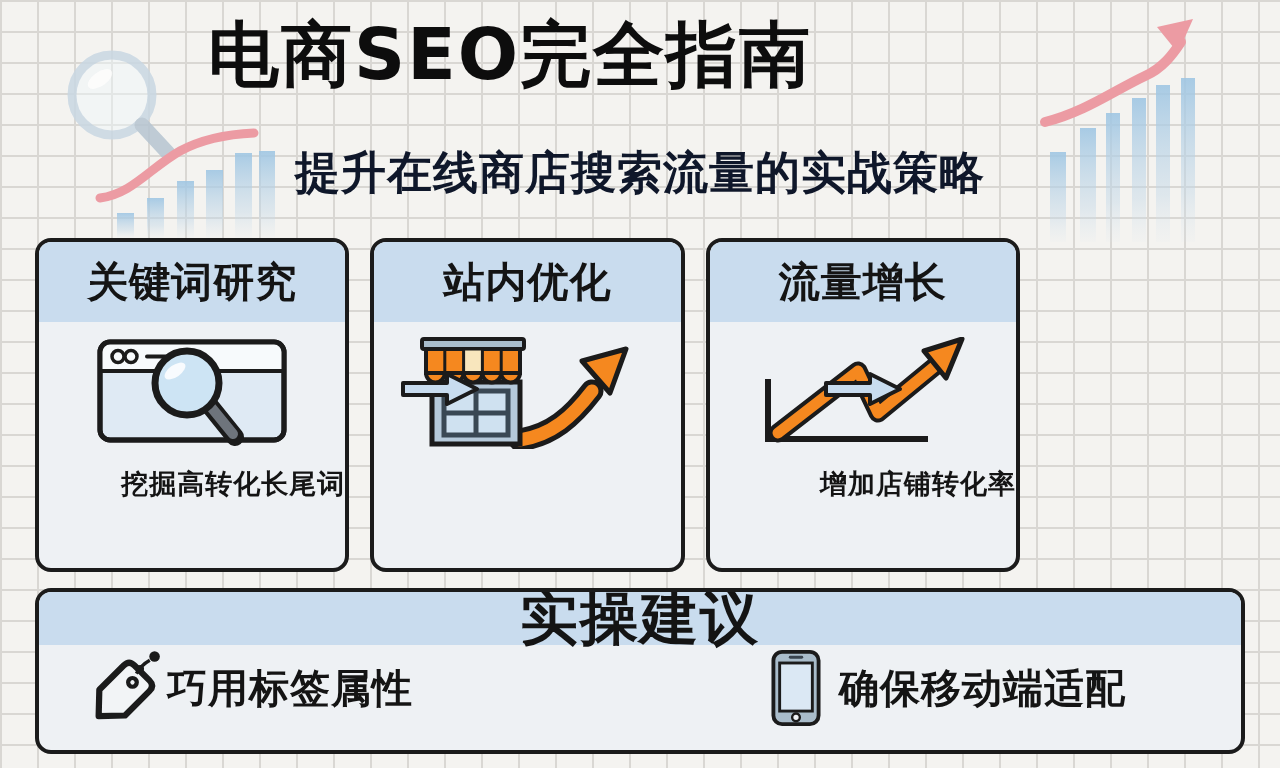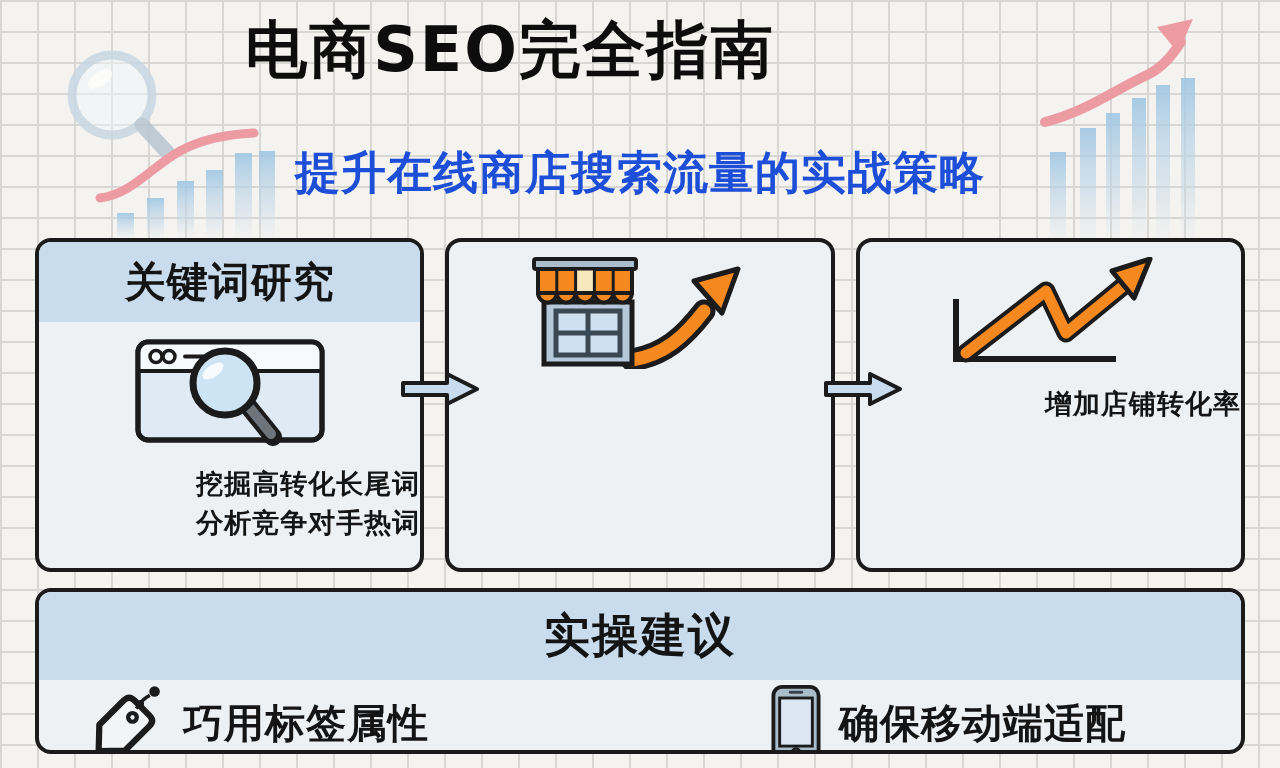--- a/index.html
+++ b/index.html
@@ -25,31 +25,31 @@
     background-image:
       linear-gradient(var(--grid-line) 2px, transparent 2px),
       linear-gradient(90deg, var(--grid-line) 2px, transparent 2px);
     background-size:37px 31px;
   }
   .deco{position:absolute;z-index:0;}
   .content{position:absolute;z-index:2;}
 
   .title{
     left:0;top:16px;width:1020px;text-align:center;
-    font-size:62px;font-weight:900;letter-spacing:2px;line-height:1.1;
+    font-size:71px;font-weight:900;letter-spacing:2px;line-height:1.1;
     color:#0d0d0d;
   }
   .subtitle{
     left:0;top:143px;width:1280px;text-align:center;
     font-size:45px;font-weight:800;letter-spacing:1px;
-    color:#1d4ed8;
+    color:#0f172a;
   }
 
   .cards-row{
-    left:35px;top:238px;width:1210px;height:334px;
+    left:35px;top:238px;width:985px;height:334px;
     display:flex;gap:21px;
   }
   .card{
     flex:1 1 0;height:334px;
     background:var(--card-body);
     border:4px solid var(--outline);
     border-radius:16px;
     overflow:hidden;
   }
   .card-header{
@@ -71,30 +71,30 @@
   .flow-arrow-2{left:823px;}
 
   .tips{
     left:35px;top:588px;width:1210px;height:166px;
     background:var(--card-body);
     border:4px solid var(--outline);
     border-radius:16px;
     overflow:hidden;
   }
   .tips-header{
-    height:88px;background:var(--card-header);
+    height:53px;background:var(--card-header);
     display:flex;align-items:center;justify-content:center;
-    font-size:46px;font-weight:900;letter-spacing:2px;
+    font-size:58px;font-weight:900;letter-spacing:2px;
   }
   .tips-row{position:relative;height:86px;}
   .tip-item{position:absolute;top:0;height:86px;display:flex;align-items:center;}
   .tip-item-1{left:40px;}
   .tip-item-2{left:732px;}
   .tip-label{font-size:40px;font-weight:900;letter-spacing:1px;}
-  .tip-item-1 .tip-label{margin-left:16px;}
+  .tip-item-1 .tip-label{}
   .tip-item-2 .tip-label{margin-left:18px;}
   .tip-icon{flex:0 0 auto;display:flex;align-items:center;}
 </style>
 </head>
 <body>
 
 <svg class="deco" style="left:50px;top:33px;opacity:.85" width="135" height="135" viewBox="0 0 135 135">
   <circle cx="62" cy="62" r="40" fill="#eff5f9" fill-opacity="0.55" stroke="#c9d7e3" stroke-width="9"></circle>
   <ellipse cx="50" cy="46" rx="14" ry="7" fill="#ffffff" fill-opacity="0.9" transform="rotate(-35 50 46)"></ellipse>
   <line x1="92" y1="92" x2="118" y2="120" stroke="#b6c5d1" stroke-width="15" stroke-linecap="round"></line>
@@ -152,25 +152,25 @@
         <circle cx="34" cy="17.5" r="6" fill="none" stroke="#1b1b1b" stroke-width="3.5"></circle>
         <line x1="50" y1="17.5" x2="74" y2="17.5" stroke="#1b1b1b" stroke-width="4" stroke-linecap="round"></line>
         <line x1="113" y1="67" x2="138" y2="98" stroke="#1b1b1b" stroke-width="18" stroke-linecap="round"></line>
         <line x1="114" y1="68" x2="136" y2="95" stroke="#6e747c" stroke-width="10" stroke-linecap="round"></line>
         <circle cx="90" cy="44" r="32" fill="#cde4f4" stroke="#1b1b1b" stroke-width="7"></circle>
         <ellipse cx="78" cy="32" rx="12" ry="6" fill="#ffffff" fill-opacity="0.85" transform="rotate(-35 78 32)"></ellipse>
       </svg>
     </div>
     <div class="card-lines">
       <div>挖掘高转化长尾词</div>
-      <div>分析竞争对手热词</div>
     </div>
   </div>
 
   <div class="card">
+    <div class="card-header">站内优化</div>
     <div class="card-icon">
       <svg width="215" height="112" viewBox="0 0 215 112">
         <line x1="100" y1="103" x2="172" y2="57" stroke="#1b1b1b" stroke-width="0"></line>
         <path d="M100 103 C 132 98, 152 80, 172 54" fill="none" stroke="#1b1b1b" stroke-width="23" stroke-linecap="round"></path>
         <path d="M100 103 C 132 98, 152 80, 172 54" fill="none" stroke="#f5881f" stroke-width="13" stroke-linecap="round"></path>
         <polygon points="206,12 162,24 190,56" fill="#f5881f" stroke="#1b1b1b" stroke-width="5" stroke-linejoin="round"></polygon>
         <rect x="12" y="45" width="88" height="62" fill="#b5c9da" stroke="#1b1b1b" stroke-width="5"></rect>
         <rect x="24" y="54" width="64" height="44" fill="#cfe1f0" stroke="#3a4854" stroke-width="5"></rect>
         <line x1="56" y1="54" x2="56" y2="98" stroke="#3a4854" stroke-width="5"></line>
         <line x1="24" y1="76" x2="88" y2="76" stroke="#3a4854" stroke-width="5"></line>
@@ -182,20 +182,21 @@
         <path d="M6 36 a9.4 9.4 0 0 0 18.8 0 Z" fill="#f5881f" stroke="#1b1b1b" stroke-width="4"></path>
         <path d="M24.8 36 a9.4 9.4 0 0 0 18.8 0 Z" fill="#f5881f" stroke="#1b1b1b" stroke-width="4"></path>
         <path d="M43.6 36 a9.4 9.4 0 0 0 18.8 0 Z" fill="#f5881f" stroke="#1b1b1b" stroke-width="4"></path>
         <path d="M62.4 36 a9.4 9.4 0 0 0 18.8 0 Z" fill="#f5881f" stroke="#1b1b1b" stroke-width="4"></path>
         <path d="M81.2 36 a9.4 9.4 0 0 0 18.8 0 Z" fill="#f5881f" stroke="#1b1b1b" stroke-width="4"></path>
       </svg>
     </div>
   </div>
 
   <div class="card">
+    <div class="card-header">流量增长</div>
     <div class="card-icon">
       <svg width="205" height="112" viewBox="0 0 205 112">
         <path d="M8 42 V102 H168" fill="none" stroke="#1b1b1b" stroke-width="6"></path>
         <polyline points="18,96 98,34 118,76 174,30" fill="none" stroke="#1b1b1b" stroke-width="19" stroke-linejoin="round" stroke-linecap="round"></polyline>
         <polyline points="18,96 98,34 118,76 174,30" fill="none" stroke="#f5881f" stroke-width="11" stroke-linejoin="round" stroke-linecap="round"></polyline>
         <polygon points="202,2 164,14 186,41" fill="#f5881f" stroke="#1b1b1b" stroke-width="5" stroke-linejoin="round"></polygon>
       </svg>
     </div>
     <div class="card-lines">
       <div>增加店铺转化率</div>

